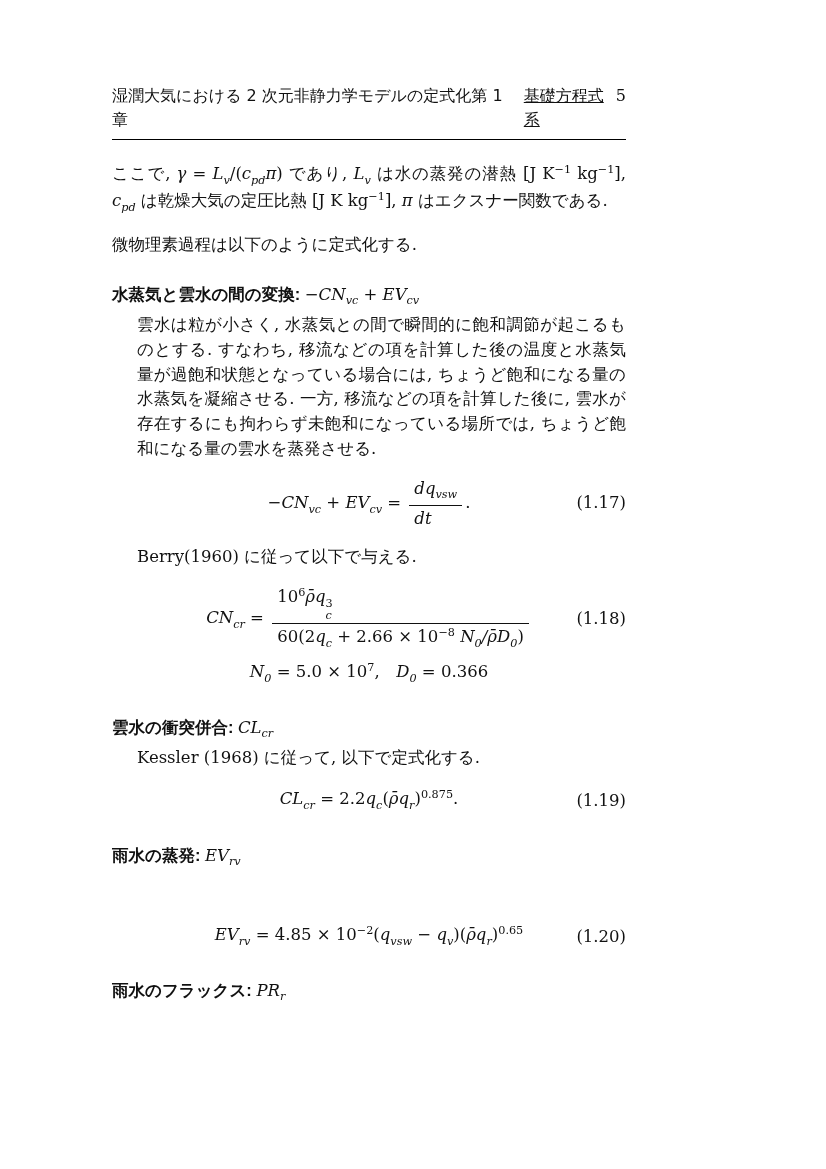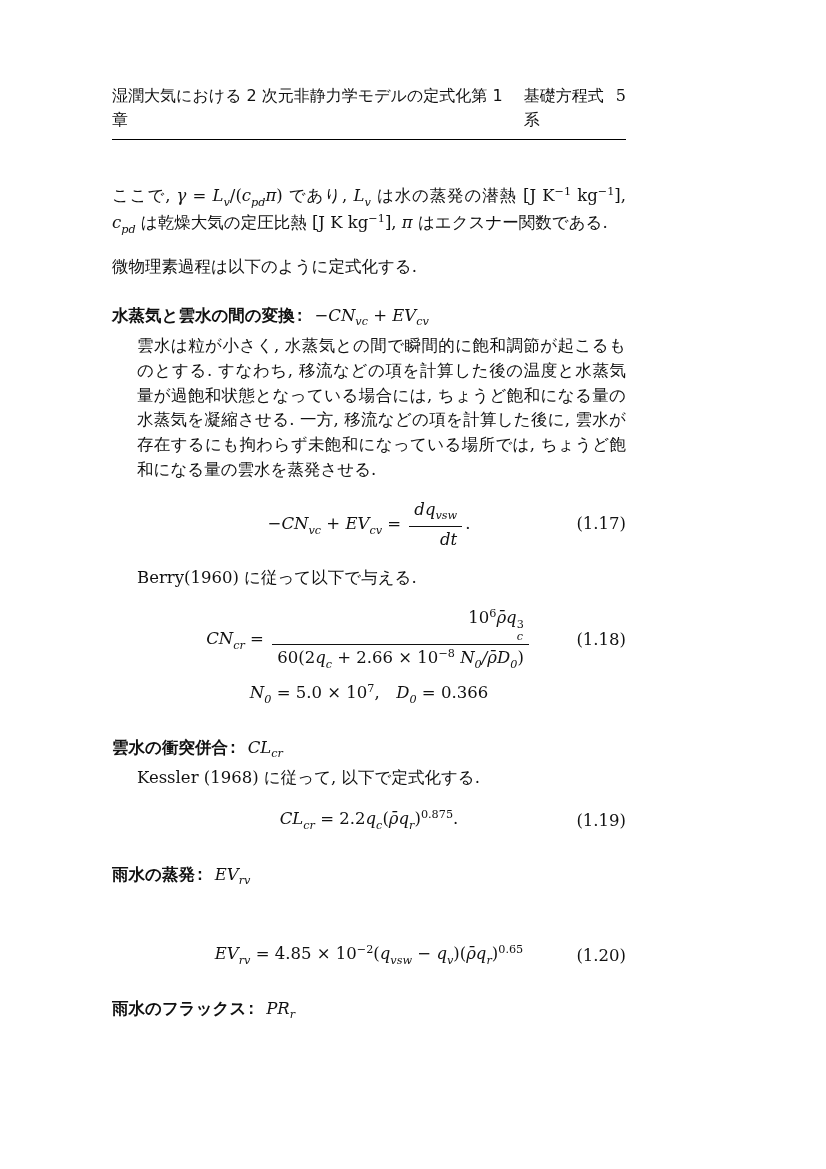--- a/index.html
+++ b/index.html
@@ -15,43 +15,43 @@
     overflow:hidden;
   }
   
   .header{
     display:flex;align-items:baseline;
     border-bottom:1px solid #000;
     padding-bottom:7px;
     font-family:"DejaVu Sans","Liberation Sans",sans-serif;
     font-size:16px;
   }
-  .header-section{margin-left:17px;}
+  .header-section{margin-left:17px;text-decoration:underline;}
   .header-page{margin-left:auto;font-family:"DejaVu Serif","Liberation Serif",serif;}
   
   .content{flex:1 1 auto;}
   .para{margin:16px 0 0 0;text-align:justify;}
-  .content > .para:first-child{margin-top:44px;}
+  .content > .para:first-child{margin-top:22px;}
   .para.indent{margin-left:25px;margin-top:3px;}
   .eq-block + .para.indent{margin-top:8px;}
   .heading{margin-top:24px;}
-  .heading .tk-b{font-family:Liberation Mono, monospace;font-weight:bold;}
+  .heading .tk-b{font-family:Liberation Sans, sans-serif;font-weight:bold;}
   .spacer{height:36px;}
   
   .eq-block{margin:12px 0 12px 0;}
   .eq-line{position:relative;text-align:center;padding:4px 0;}
   .eq-num{position:absolute;right:0;top:50%;transform:translateY(-50%);font-style:normal;}
   .tk-i{font-style:italic;}
   .tk-sub{font-size:0.68em;font-style:italic;vertical-align:-0.4em;}
   .tk-sup{font-size:0.68em;vertical-align:0.55em;}
   .tk-ss{display:inline-flex;flex-direction:column;align-items:flex-start;
          font-size:0.68em;line-height:1.05;vertical-align:-0.45em;}
   .tk-ss .ss-sup{font-style:normal;}
   .tk-ss .ss-sub{font-style:italic;}
-  .tk-frac{display:inline-block;vertical-align:middle;text-align:right;margin:0 3px;line-height:1.3;}
+  .tk-frac{display:inline-block;vertical-align:middle;text-align:left;margin:0 3px;line-height:1.3;}
   .frac-n{display:block;border-bottom:1px solid #111;padding:0 5px 2px 5px;}
   .frac-d{display:block;padding:2px 5px 0 5px;}
 </style>
 </head>
 <body>
 
 <div class="page">
   <div class="header">
     <span class="header-left">湿潤大気における 2 次元非静力学モデルの定式化第 1 章</span>
     <span class="header-section">基礎方程式系</span>

